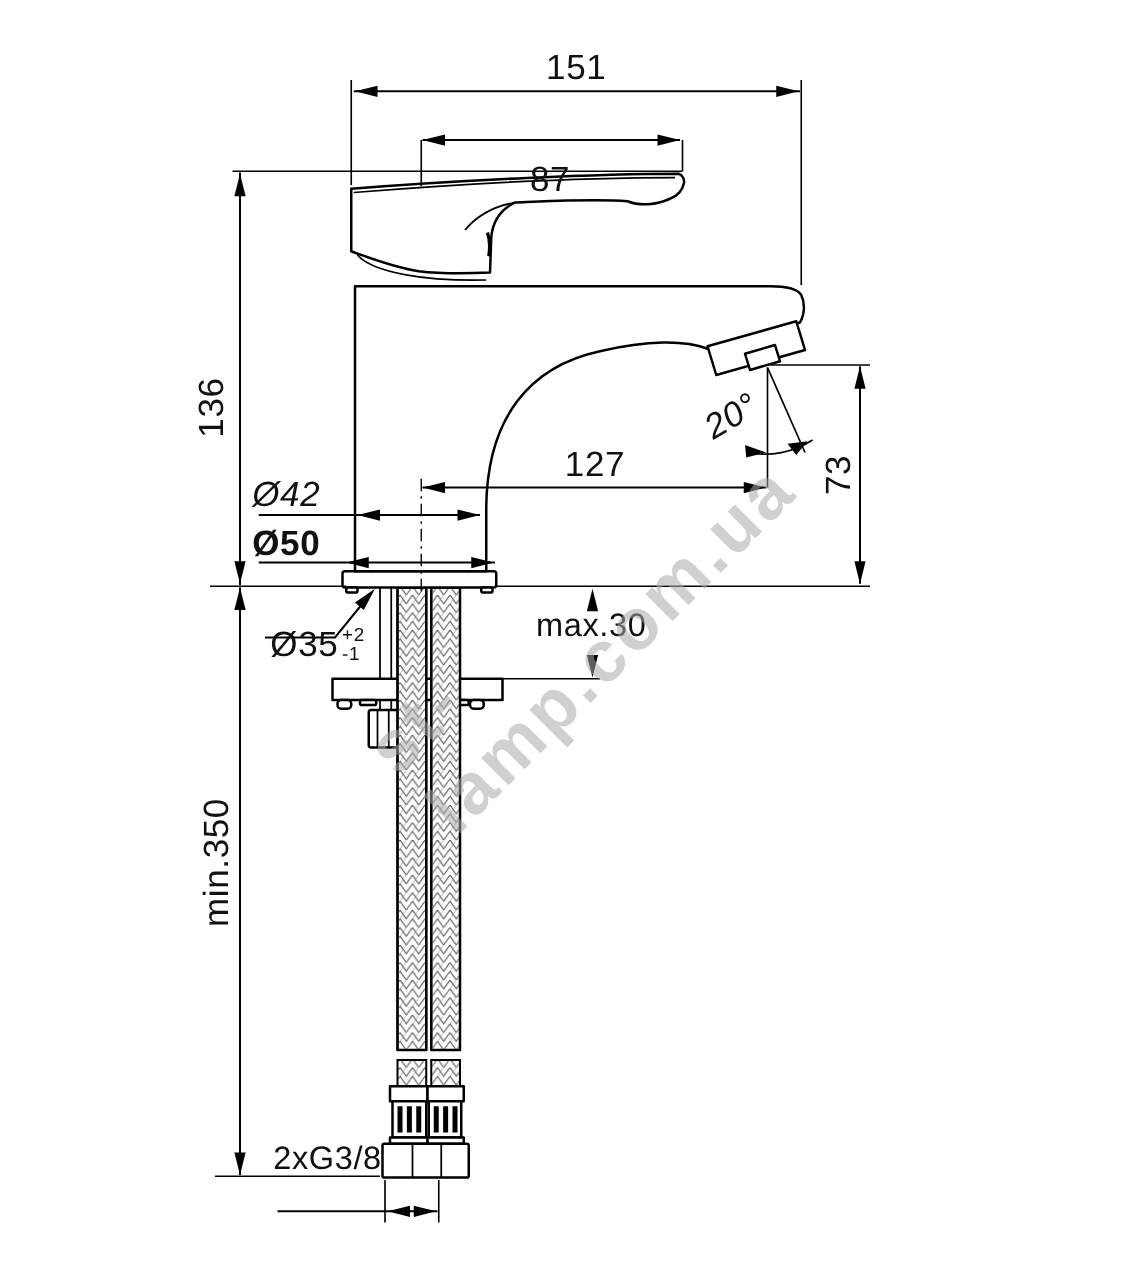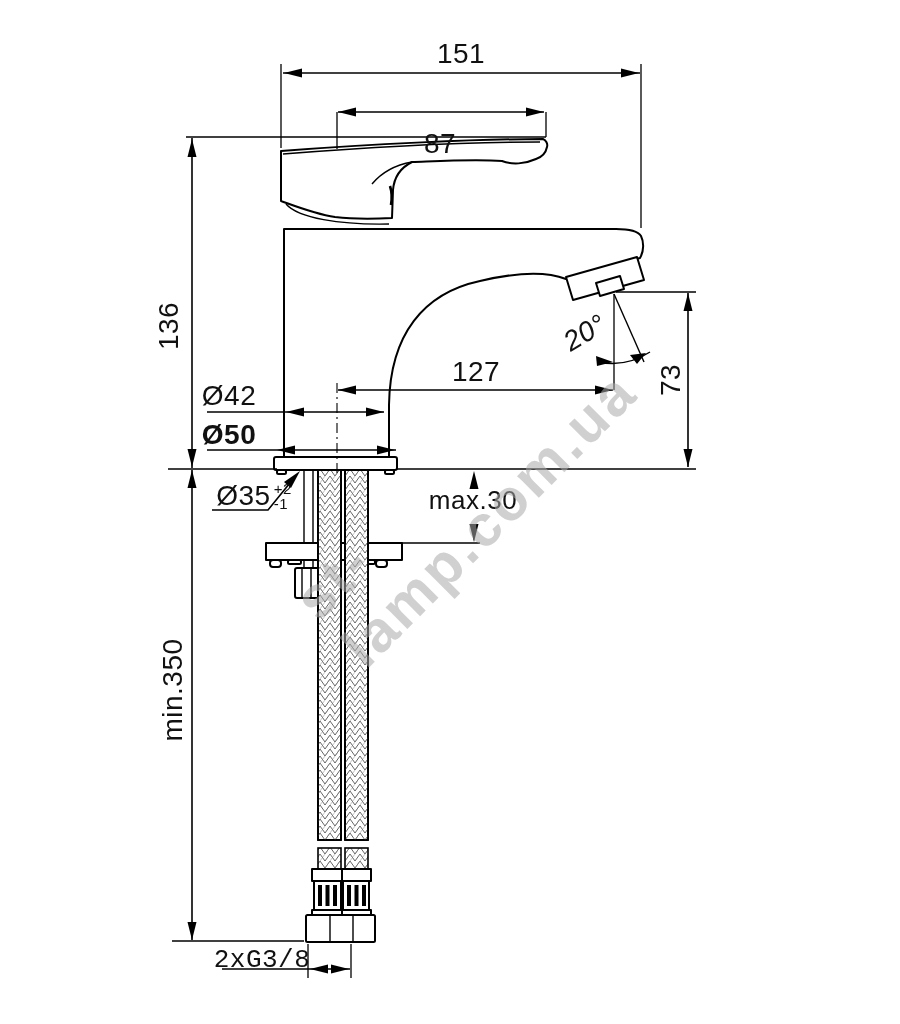--- a/index.html
+++ b/index.html
@@ -209,31 +209,31 @@
       <line class="dim" x1="222" y1="969" x2="350" y2="969"></line>
       <path class="arr" d="M310,969 l18,-4.5 l0,9 z"></path>
       <path class="arr" d="M349,969 l-18,-4.5 l0,9 z"></path>
     </g>
   </g>
 </svg>
 
 <div class="lbl" style="left:461px; top:54px;">151</div>
 <div class="lbl" style="left:440px; top:108px;margin-top:36px;">87</div>
 <div class="lbl rot90" style="left:169px; top:326px;">136</div>
-<div class="lbl" style="left:229px; top:396px;">Ø42</div>
+<div class="lbl" style="left:229px; top:396px;font-style:italic;">Ø42</div>
 <div class="lbl" style="left:229px; top:435px;font-weight:bold;">Ø50</div>
 <div class="lbl" style="left:476px; top:372px;">127</div>
 <div class="lbl rot90" style="left:671px; top:380px;">73</div>
 <div class="lbl angle" style="left:585px; top:333px;">20°</div>
-<div class="lbl dia-group" style="left:254px; top:496px;">
+<div class="lbl dia-group" style="left:254px; top:516px;">
   <span>Ø35</span>
   <span class="tol-stack">
     <span>+2</span>
     <span>-1</span>
   </span>
 </div>
 <div class="lbl small" style="left:473px; top:500px;">max.30</div>
 <div class="lbl rot90" style="left:173px; top:690px;">min.350</div>
-<div class="lbl small" style="left:262px; top:960px;font-family:Liberation Mono, monospace;">2xG3/8</div>
+<div class="lbl small" style="left:262px; top:926px;">2xG3/8</div>
 
 <div class="watermark">st-lamp.com.ua</div>
 
 </div>
 
 </body></html>

